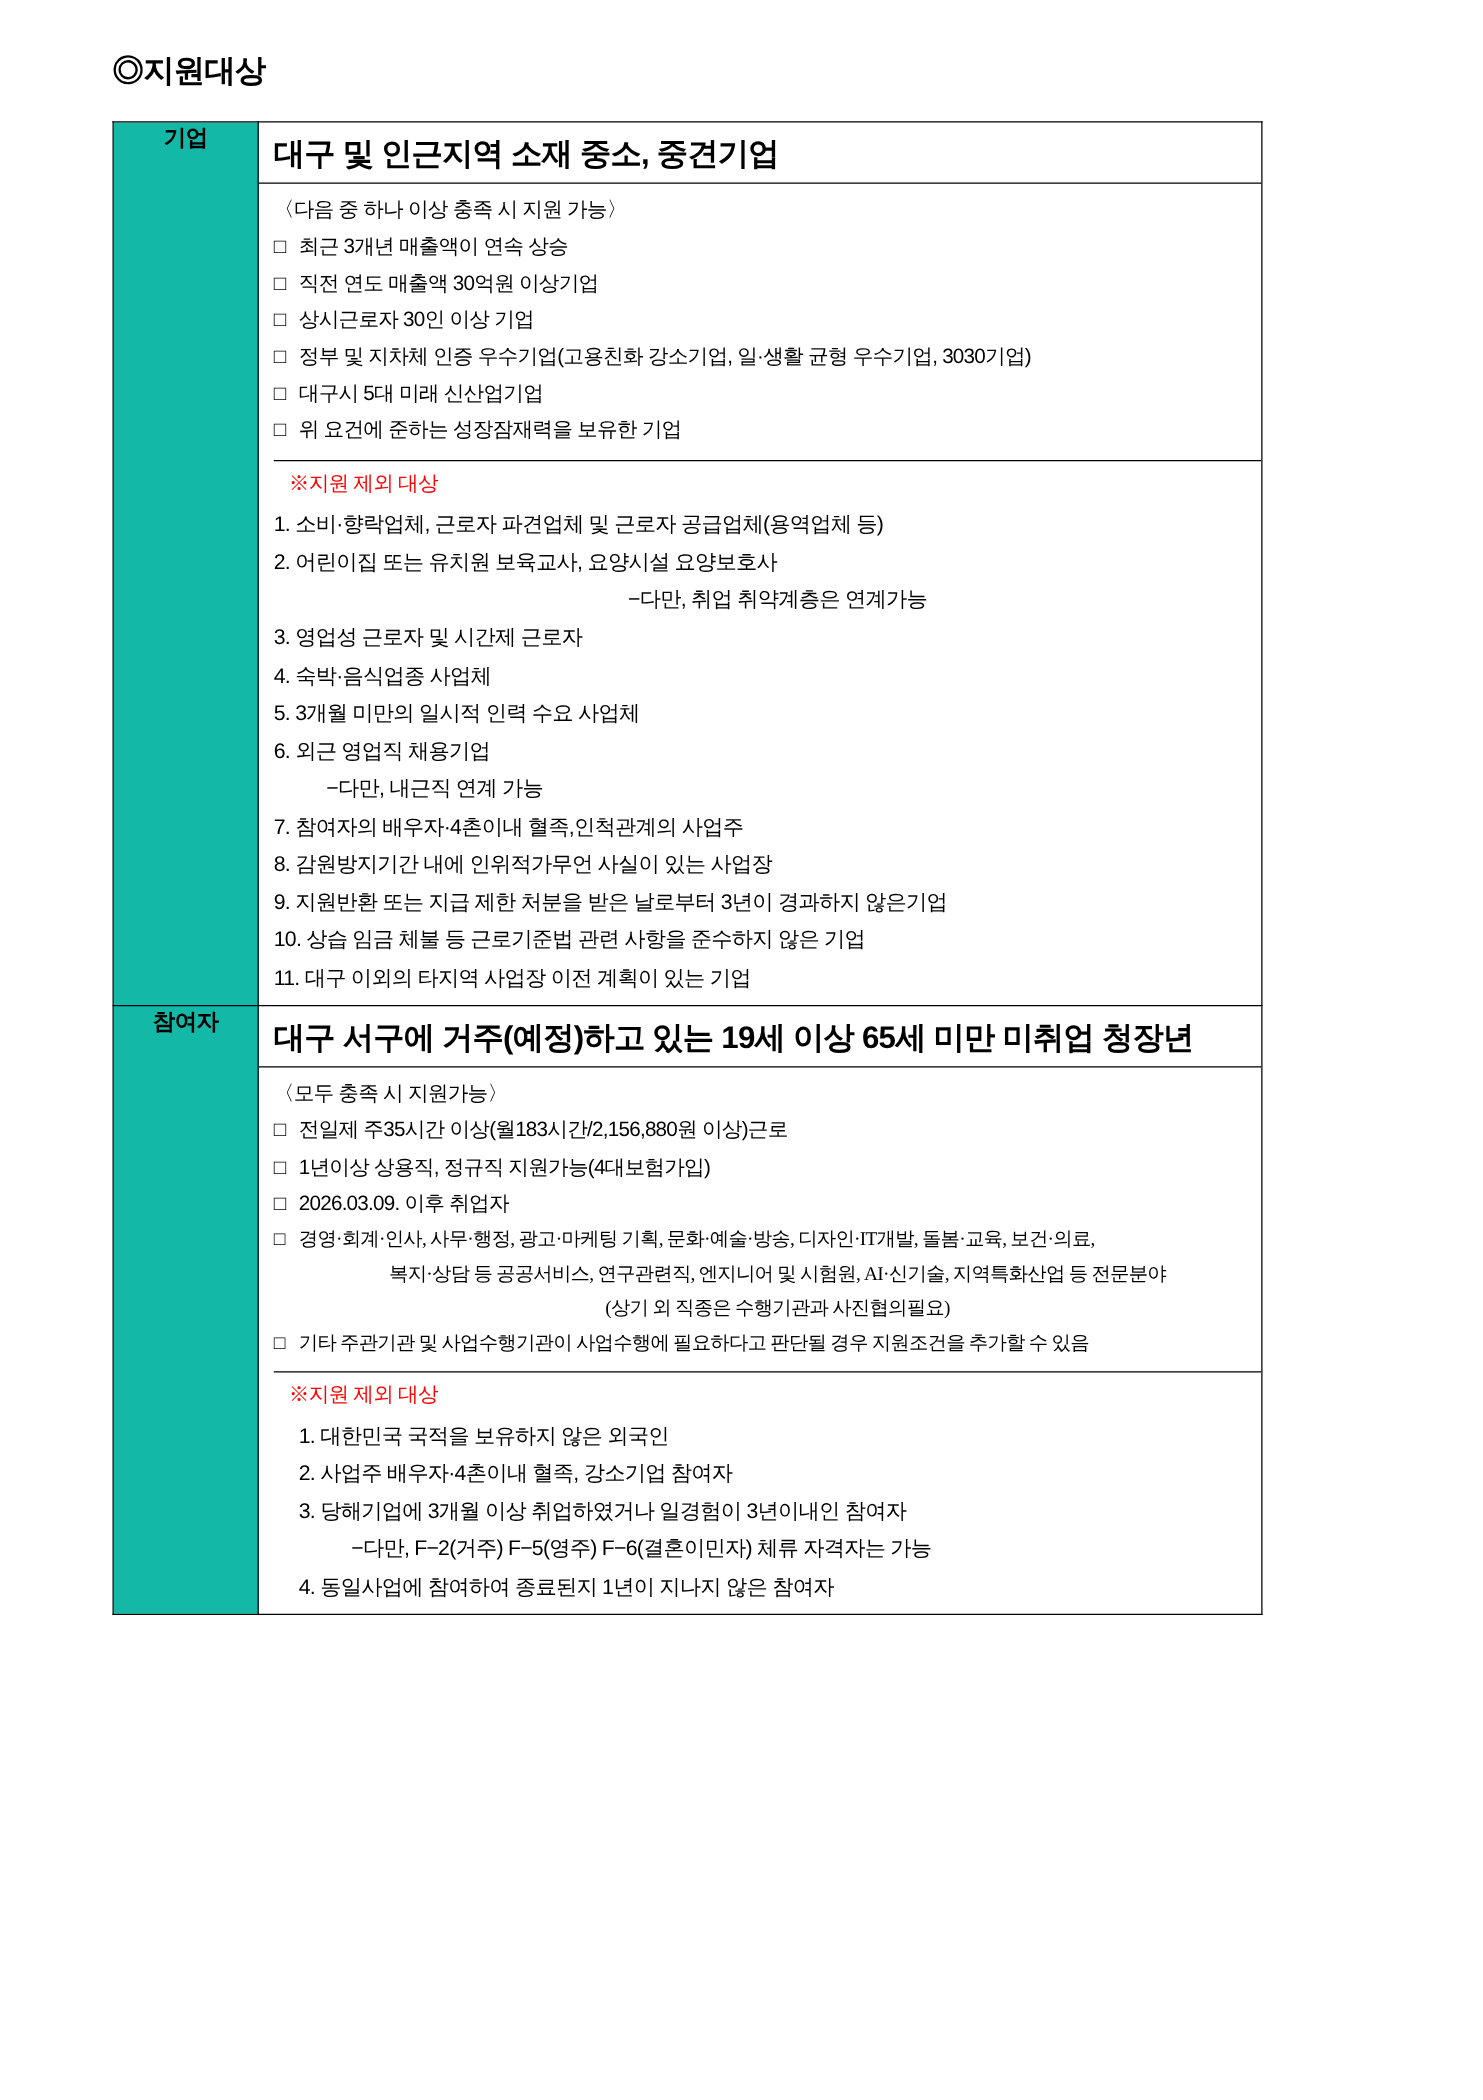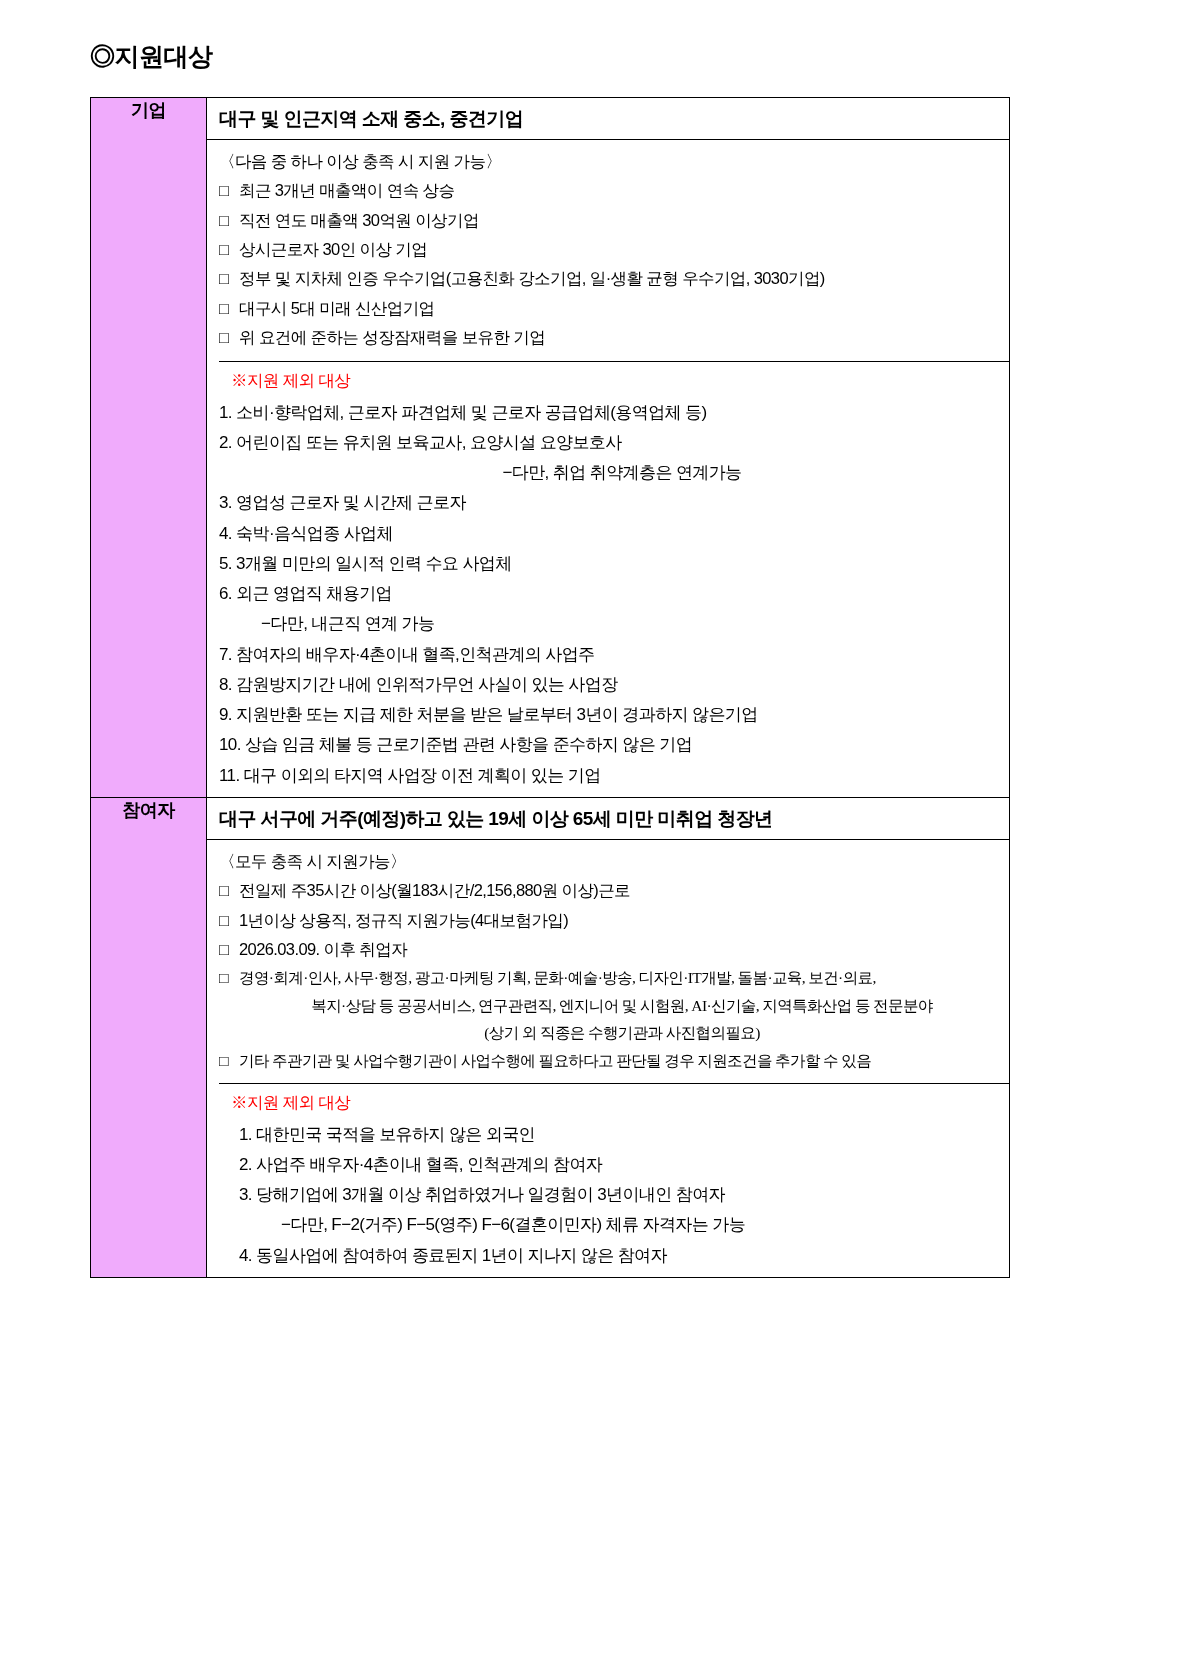--- a/index.html
+++ b/index.html
@@ -33,32 +33,32 @@
     width: 920px;
     table-layout: fixed;
   }
   table.main-table td {
     border: 1px solid #000000;
     vertical-align: top;
     padding: 0;
   }
   td.cat-cell {
     width: 115px;
-    background: #f0abfc;
+    background: #14b8a6;
     text-align: center;
     vertical-align: middle;
     font-size: 18px;
     font-weight: bold;
     letter-spacing: -0.5px;
   }
   td.content-cell {
     padding: 0;
   }
   .head-line {
-    font-size: 19px;
+    font-size: 25px;
     font-weight: bold;
     letter-spacing: -0.6px;
     padding: 8px 10px 7px 12px;
     border-bottom: 1px solid #000000;
   }
   .block {
     padding: 7px 10px 8px 12px;
   }
   .line {
     font-size: 16.5px;
@@ -247,21 +247,21 @@
 
           <div class="exclude-head">※지원 제외 대상</div>
 
           <div class="nested-block cut-line">
             <div class="num-line">
               <span>1.</span>
               <span>대한민국 국적을 보유하지 않은 외국인</span>
             </div>
             <div class="num-line">
               <span>2.</span>
-              <span>사업주 배우자·4촌이내 혈족, 인척관계의 참여자</span>
+              <span>사업주 배우자·4촌이내 혈족, 강소기업 참여자</span>
             </div>
             <div class="num-line">
               <span>3.</span>
               <span>당해기업에 3개월 이상 취업하였거나 일경험이 3년이내인 참여자</span>
             </div>
             <div class="num-line indent-2">
               <span>−다만, F−2(거주) F−5(영주) F−6(결혼이민자) 체류 자격자는 가능</span>
             </div>
             <div class="num-line">
               <span>4.</span>

